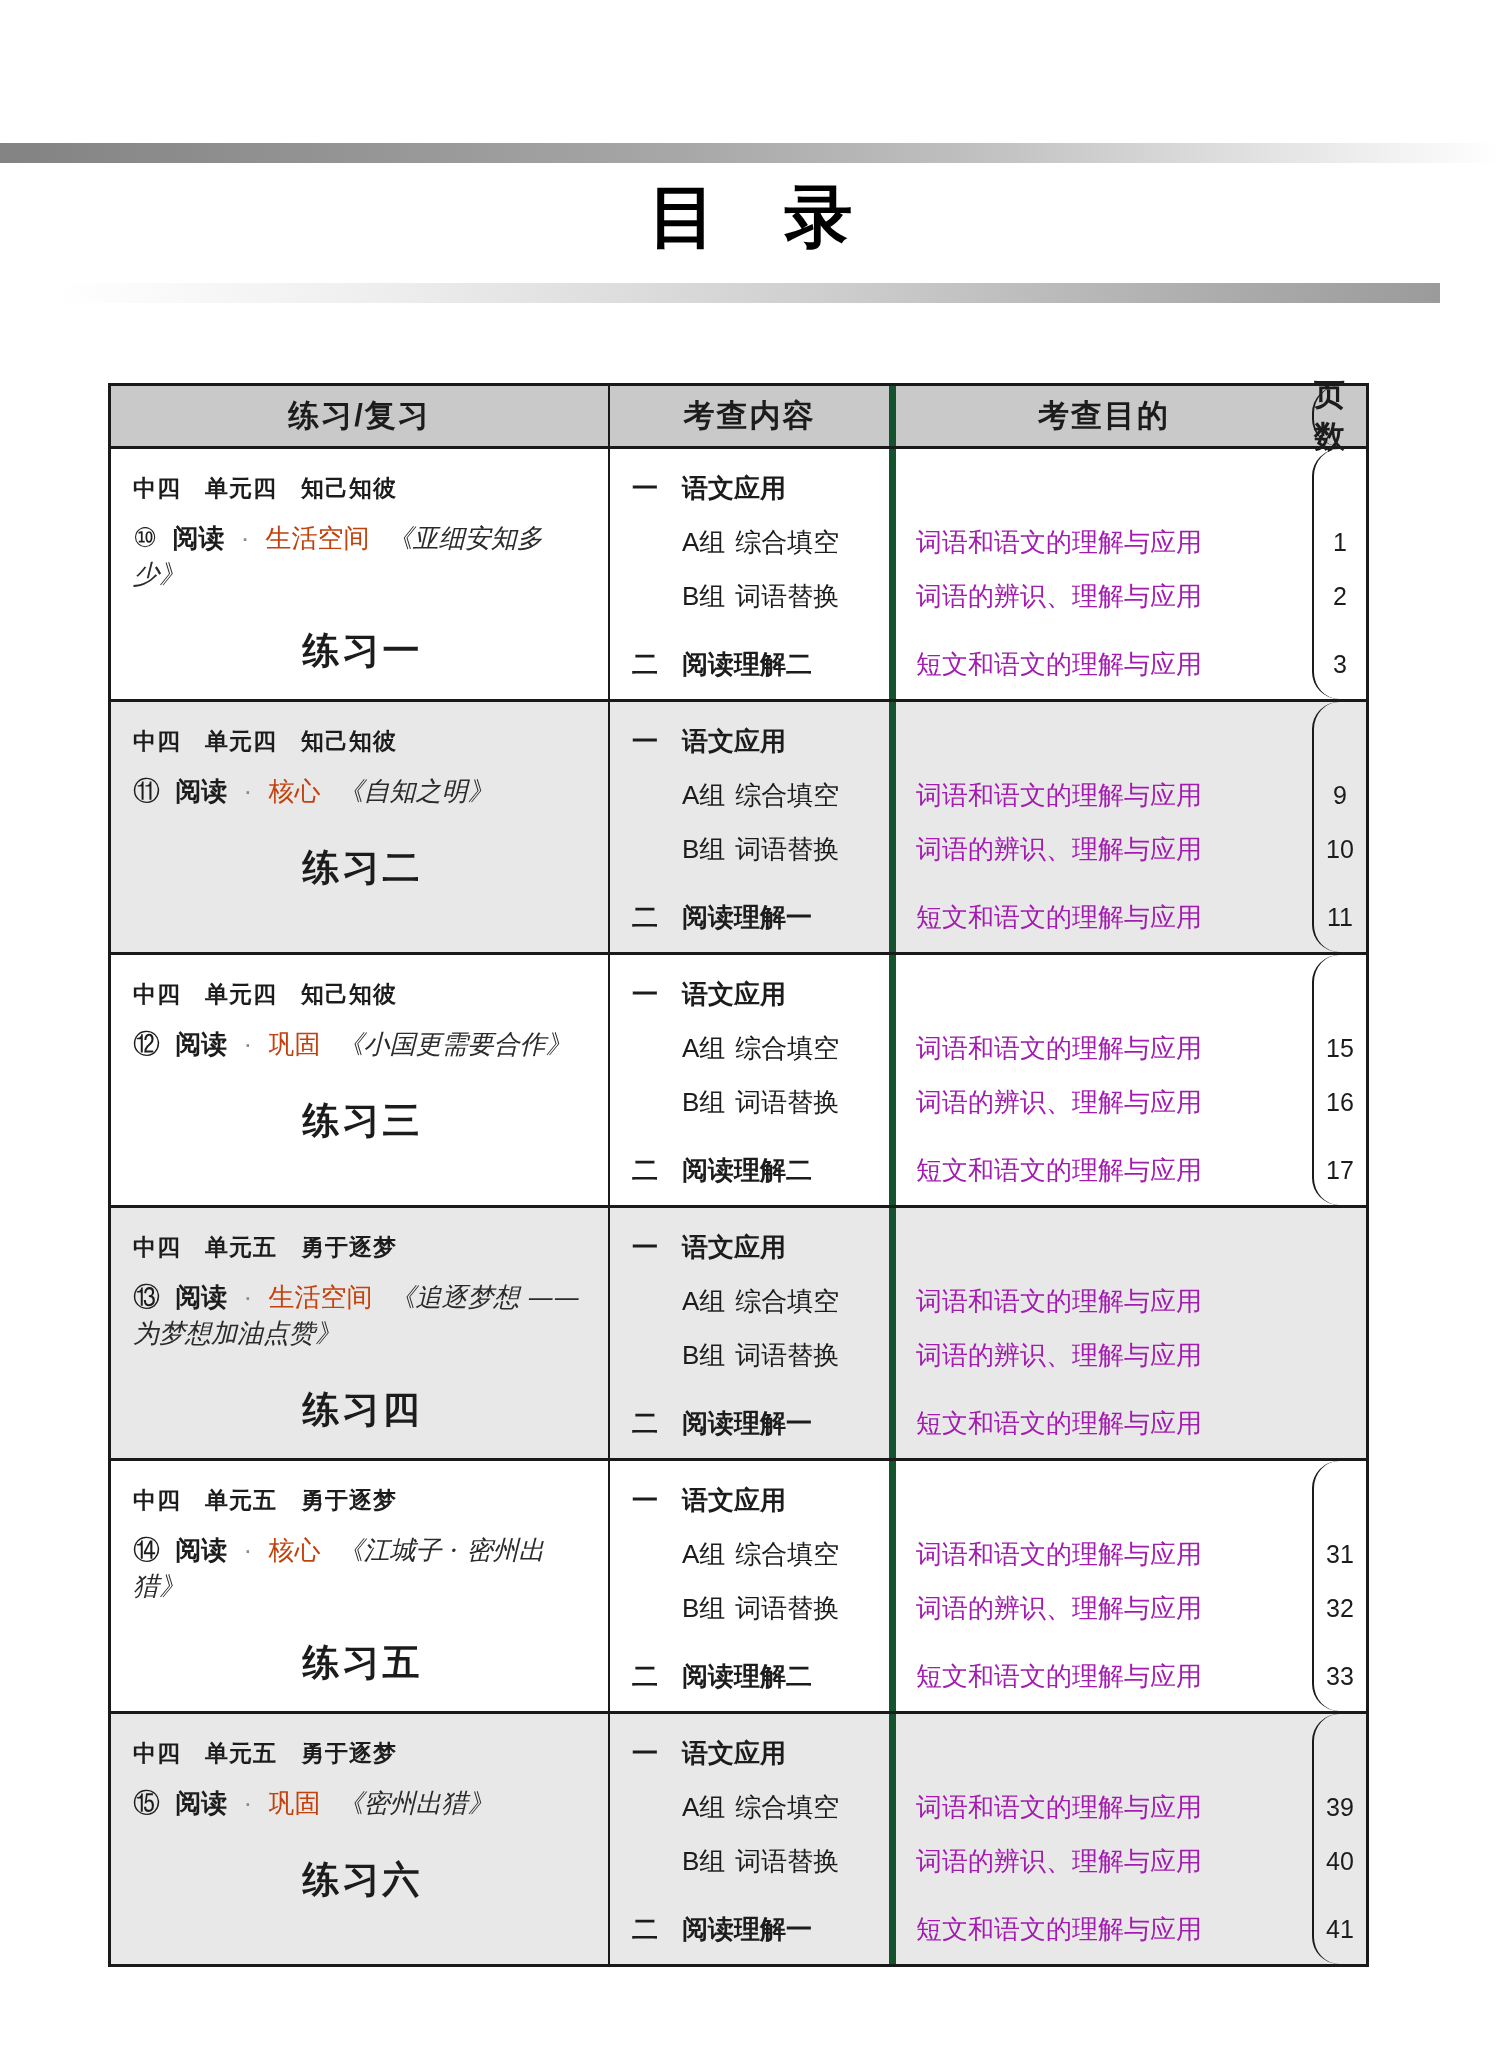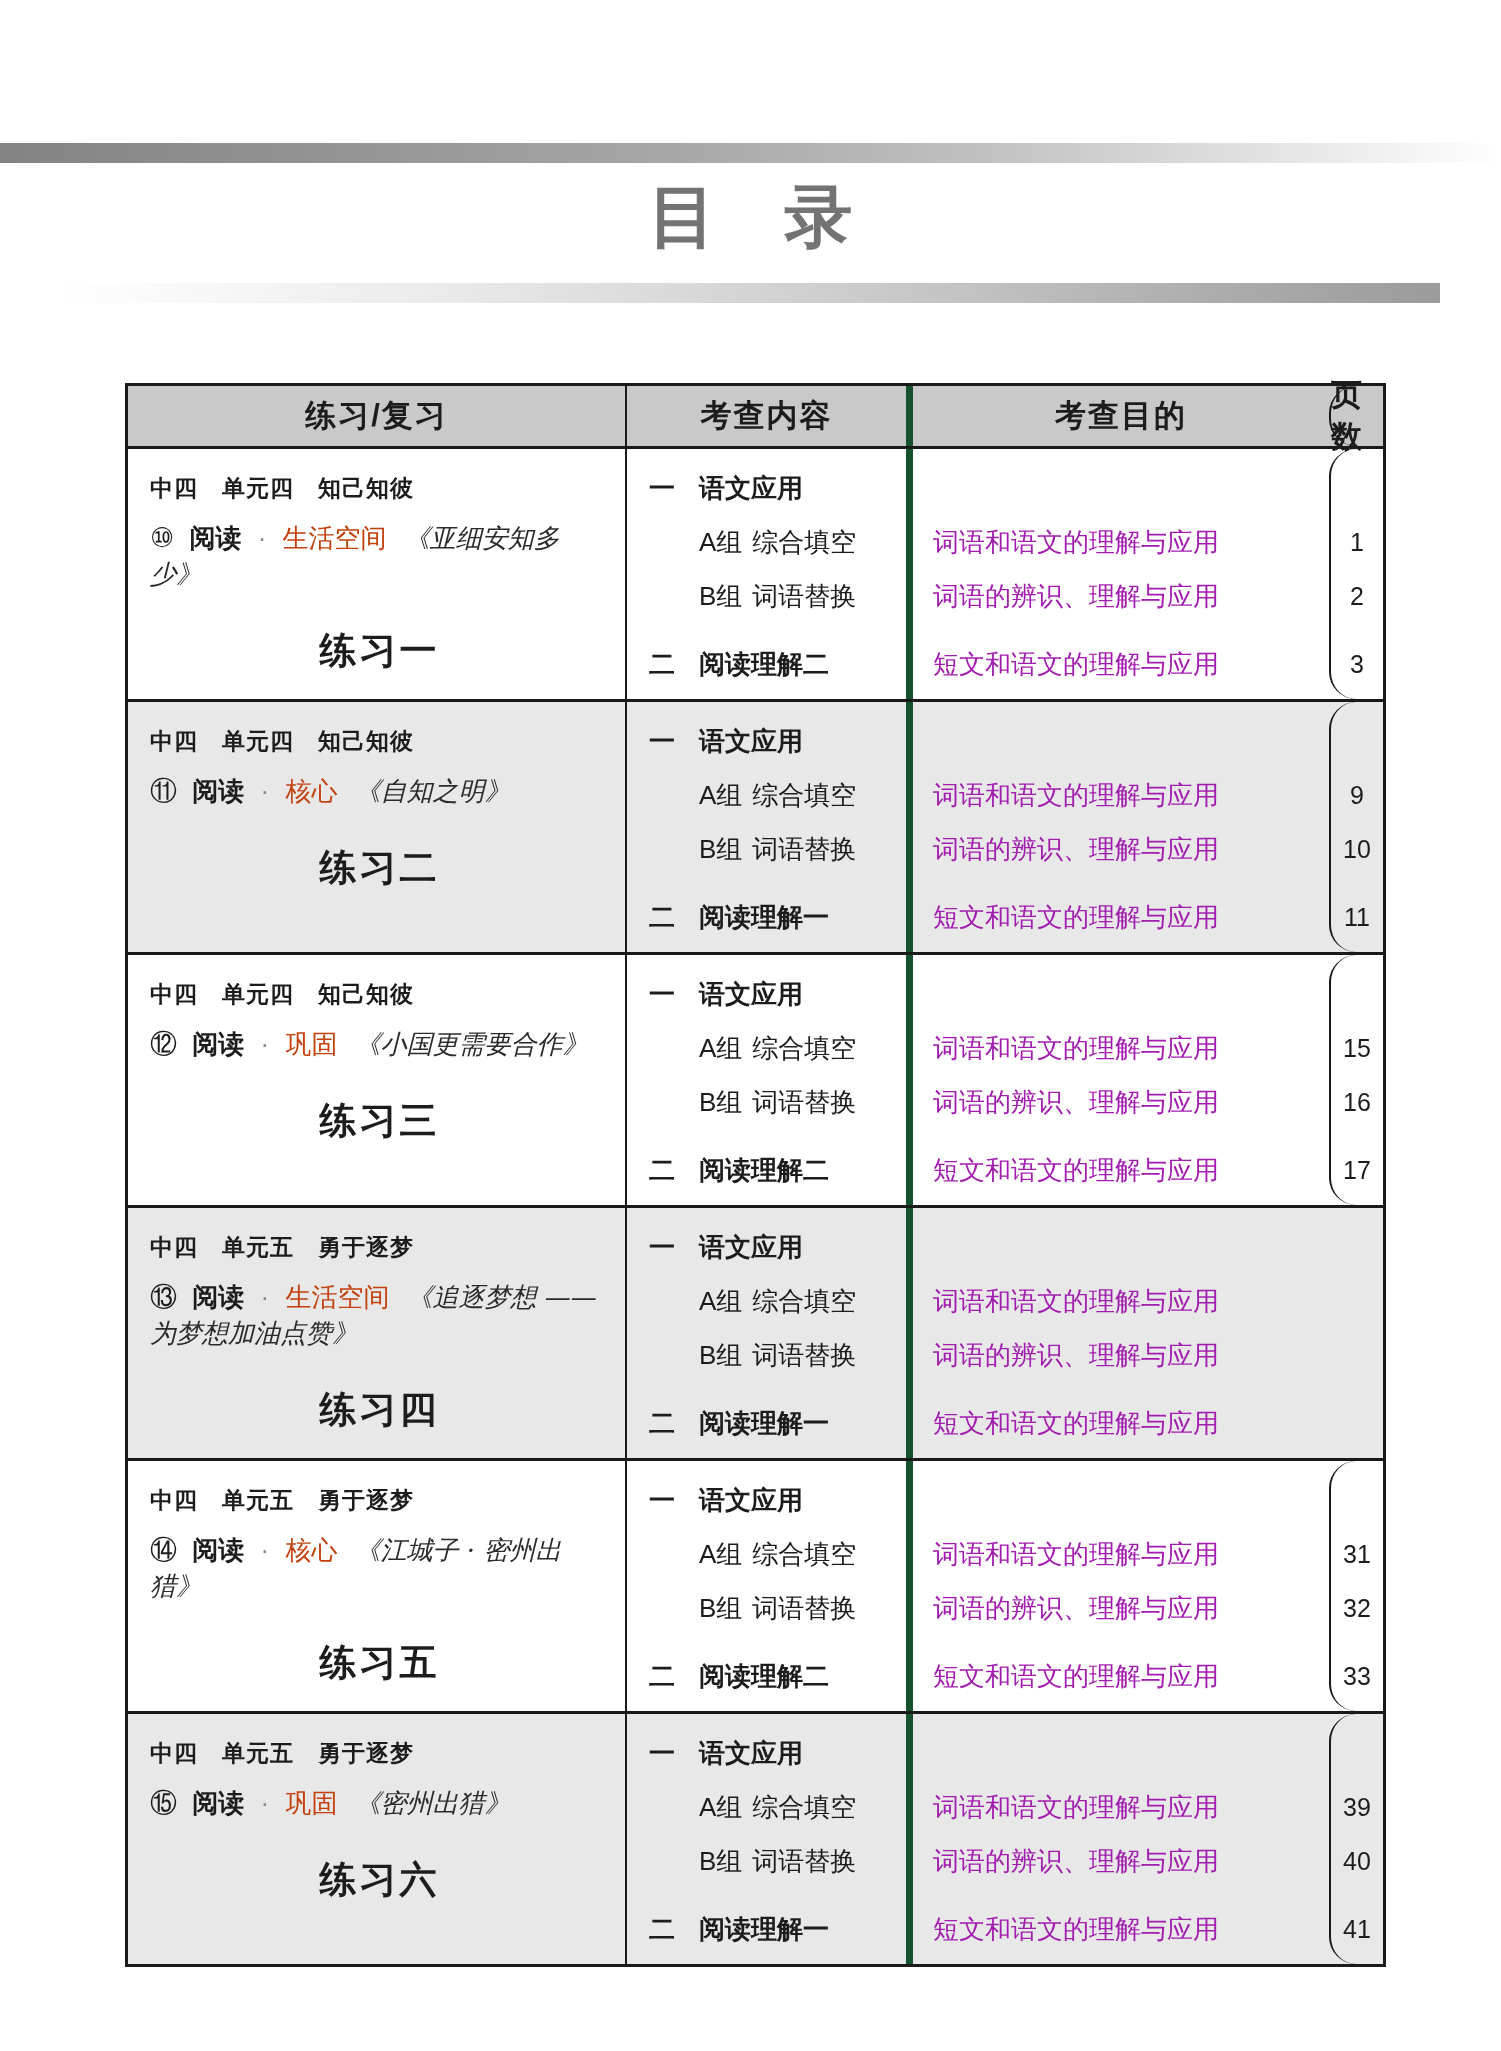--- a/index.html
+++ b/index.html
@@ -6,24 +6,24 @@
   .page{position:relative;width:1501px;height:2051px;background:#ffffff;overflow:hidden;
         font-family:"Liberation Sans",sans-serif;color:#1c1c1c;}
 
   
   .bar-top{position:absolute;top:143px;left:0;width:1501px;height:20px;
     background:linear-gradient(to right,#838383 0%,#969696 25%,#a7a7a7 45%,#c0c0c0 65%,#e9e9e9 88%,#ffffff 100%);}
   .bar-sub{position:absolute;top:283px;left:55px;width:1385px;height:20px;
     background:linear-gradient(to right,#ffffff 0%,#ededed 25%,#cfcfcf 55%,#ababab 85%,#9b9b9b 100%);}
 
   .page-title{position:absolute;top:172px;left:0;width:1501px;text-align:center;
-    font-size:68px;font-weight:bold;color:#737373;}
+    font-size:68px;font-weight:bold;color:#000000;}
 
   
-  .toc-table{position:absolute;top:383px;left:125px;width:1255px;border:3px solid #1a1a1a;}
+  .toc-table{position:absolute;top:383px;left:108px;width:1255px;border:3px solid #1a1a1a;}
   .cell{box-sizing:border-box;}
   .c1{width:497px;}
   .c2{width:281px;border-left:2px solid #1a1a1a;}
   .c3{width:423px;border-left:7px solid #14532d;}
   .c4{flex:1;border-left:2px solid #1a1a1a;border-radius:29px;}
 
   .thead{display:flex;background:#c9c9c9;border-bottom:3px solid #1a1a1a;height:60px;}
   .thead .cell{display:flex;align-items:center;justify-content:center;
     font-size:31px;font-weight:bold;letter-spacing:2px;}
 

